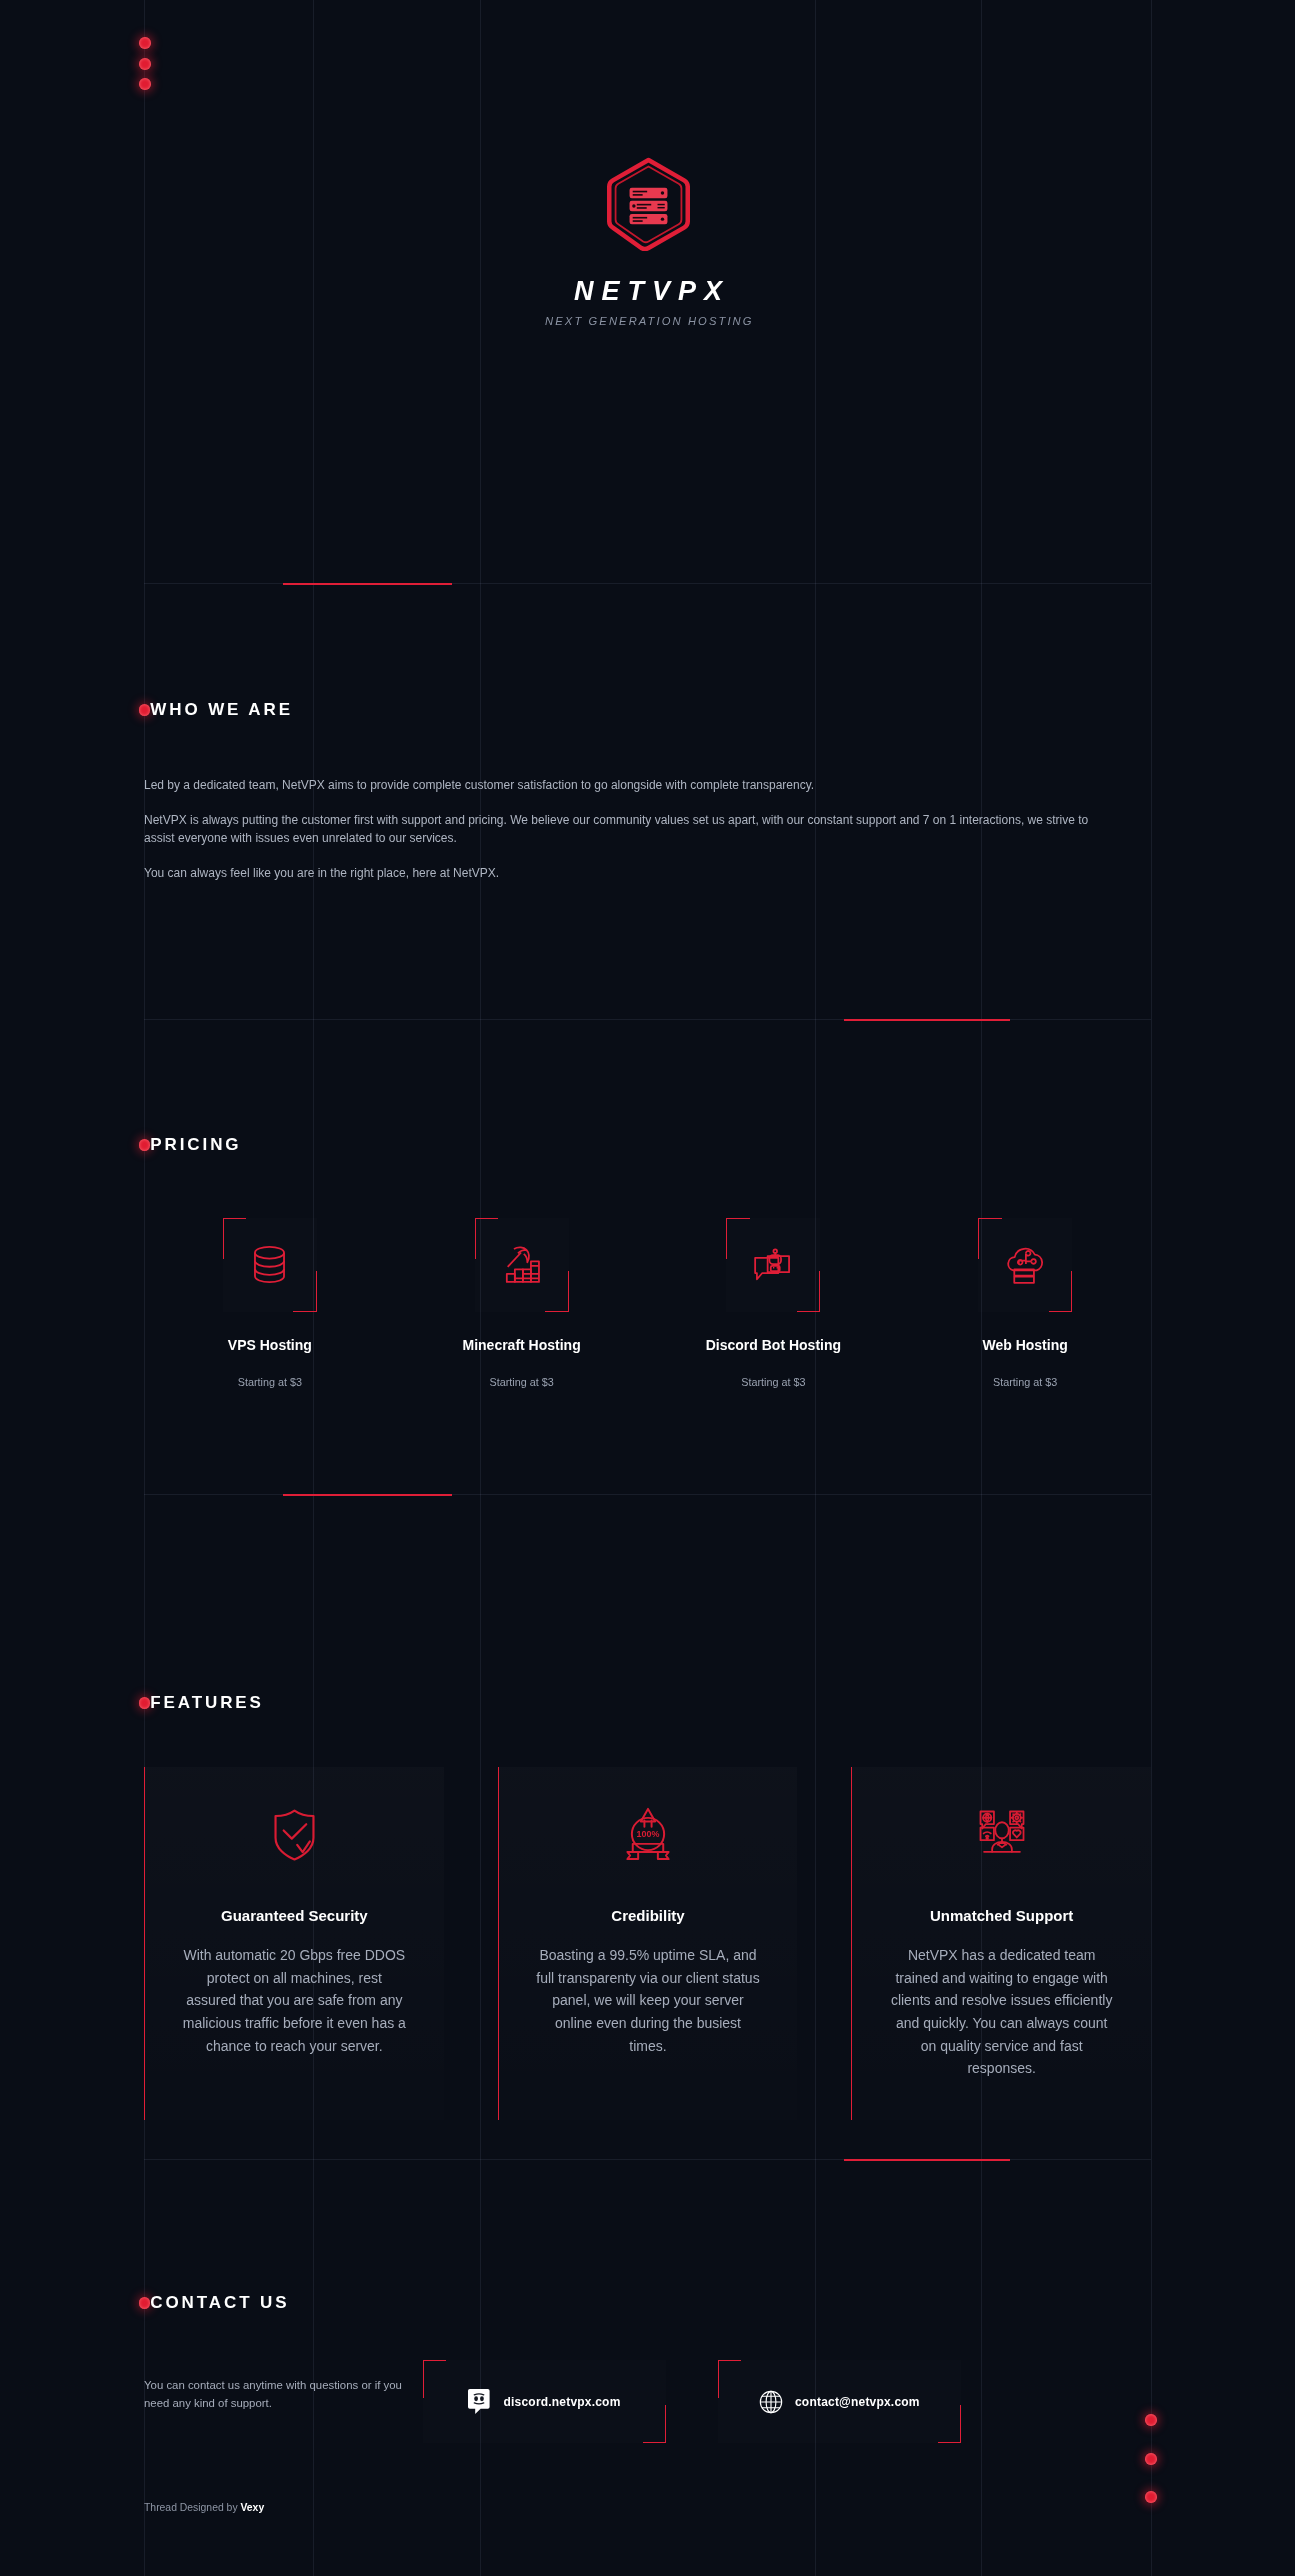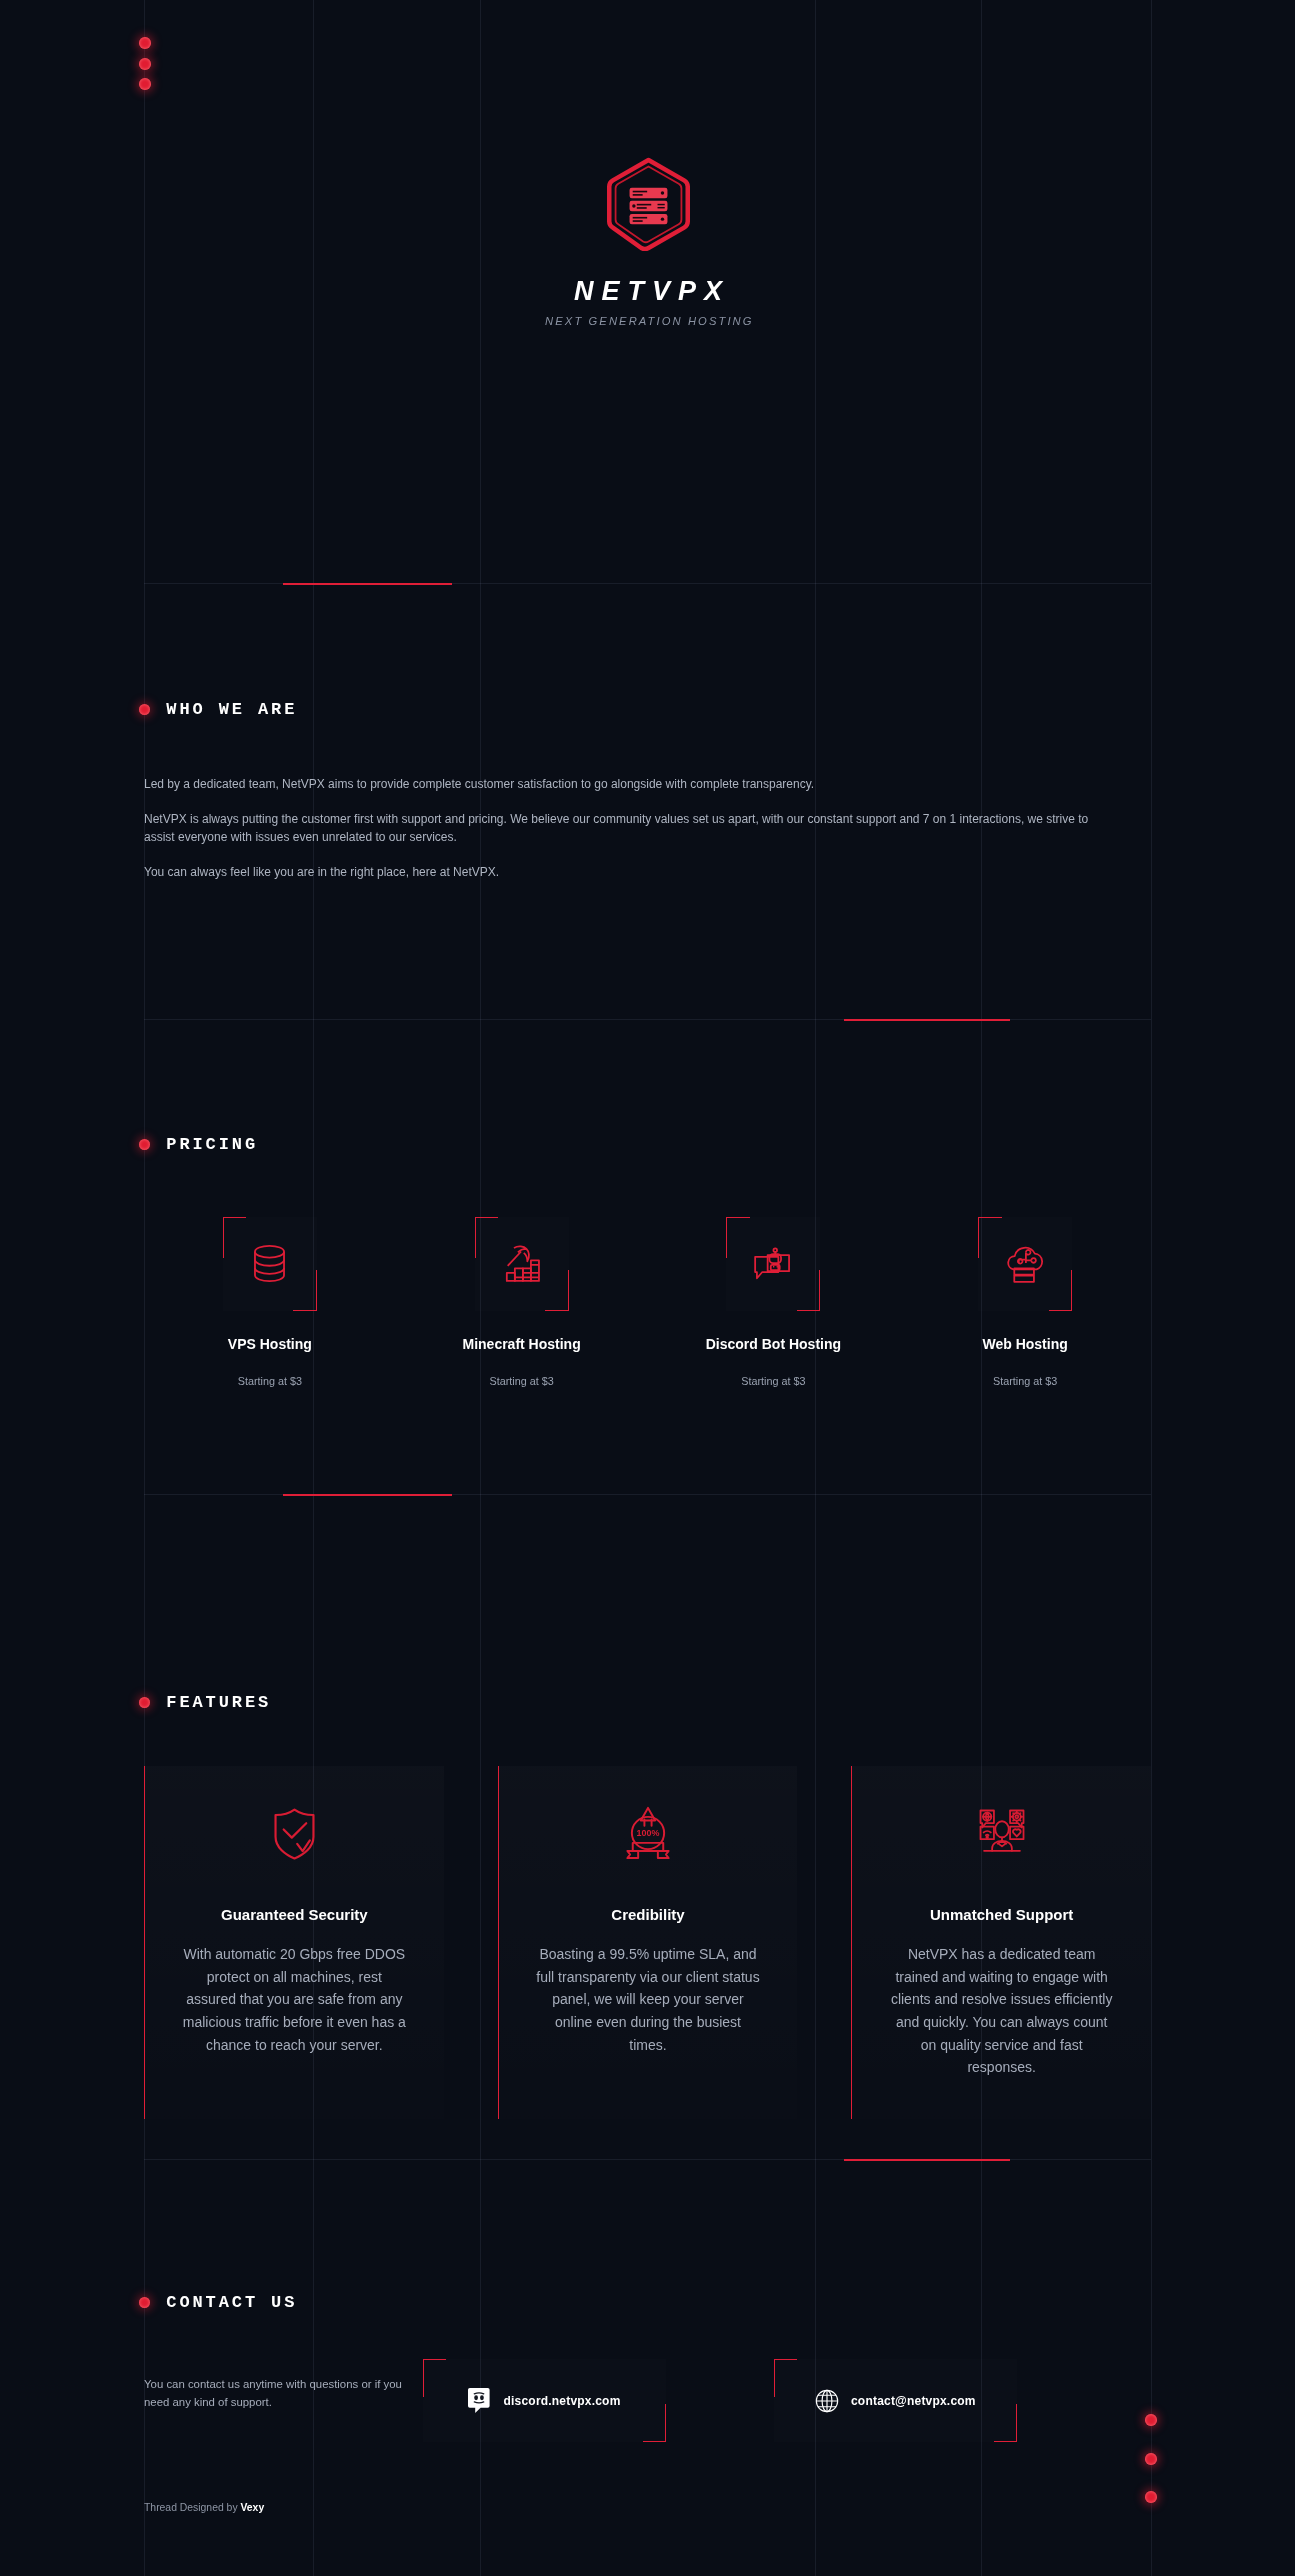--- a/index.html
+++ b/index.html
@@ -91,22 +91,21 @@
     font-size: 11.2px;
     letter-spacing: 2.1px;
     color: #8b93a3;
     padding-left: 2.7px;
   }
 
   
   .sec-head {
     display: flex;
     align-items: center;
-    gap: 16px;
-    font-family: Liberation Mono, monospace;
+    gap: 0;
   }
   .sec-head .bullet {
     width: 11.7px;
     height: 11.7px;
     border-radius: 50%;
     background: #e11d32;
     box-shadow: 0 0 8px 2.7px rgba(225,29,50,0.4),
                 inset 0 0 2.7px 0.9px rgba(255,120,130,0.55);
     flex: 0 0 auto;
     margin-left: -5.4px;
@@ -235,21 +234,21 @@
   }
   .contact-note {
     width: 270px;
     font-size: 11.4px;
     line-height: 1.62;
     color: #a6adbb;
     padding-top: 16px;
   }
   .contact-cards {
     display: flex;
-    gap: 108px;
+    gap: 52px;
     margin-left: 9px;
   }
   .contact-card {
     position: relative;
     width: 243px;
     height: 83px;
     display: flex;
     align-items: center;
     justify-content: center;
     gap: 11.7px;

